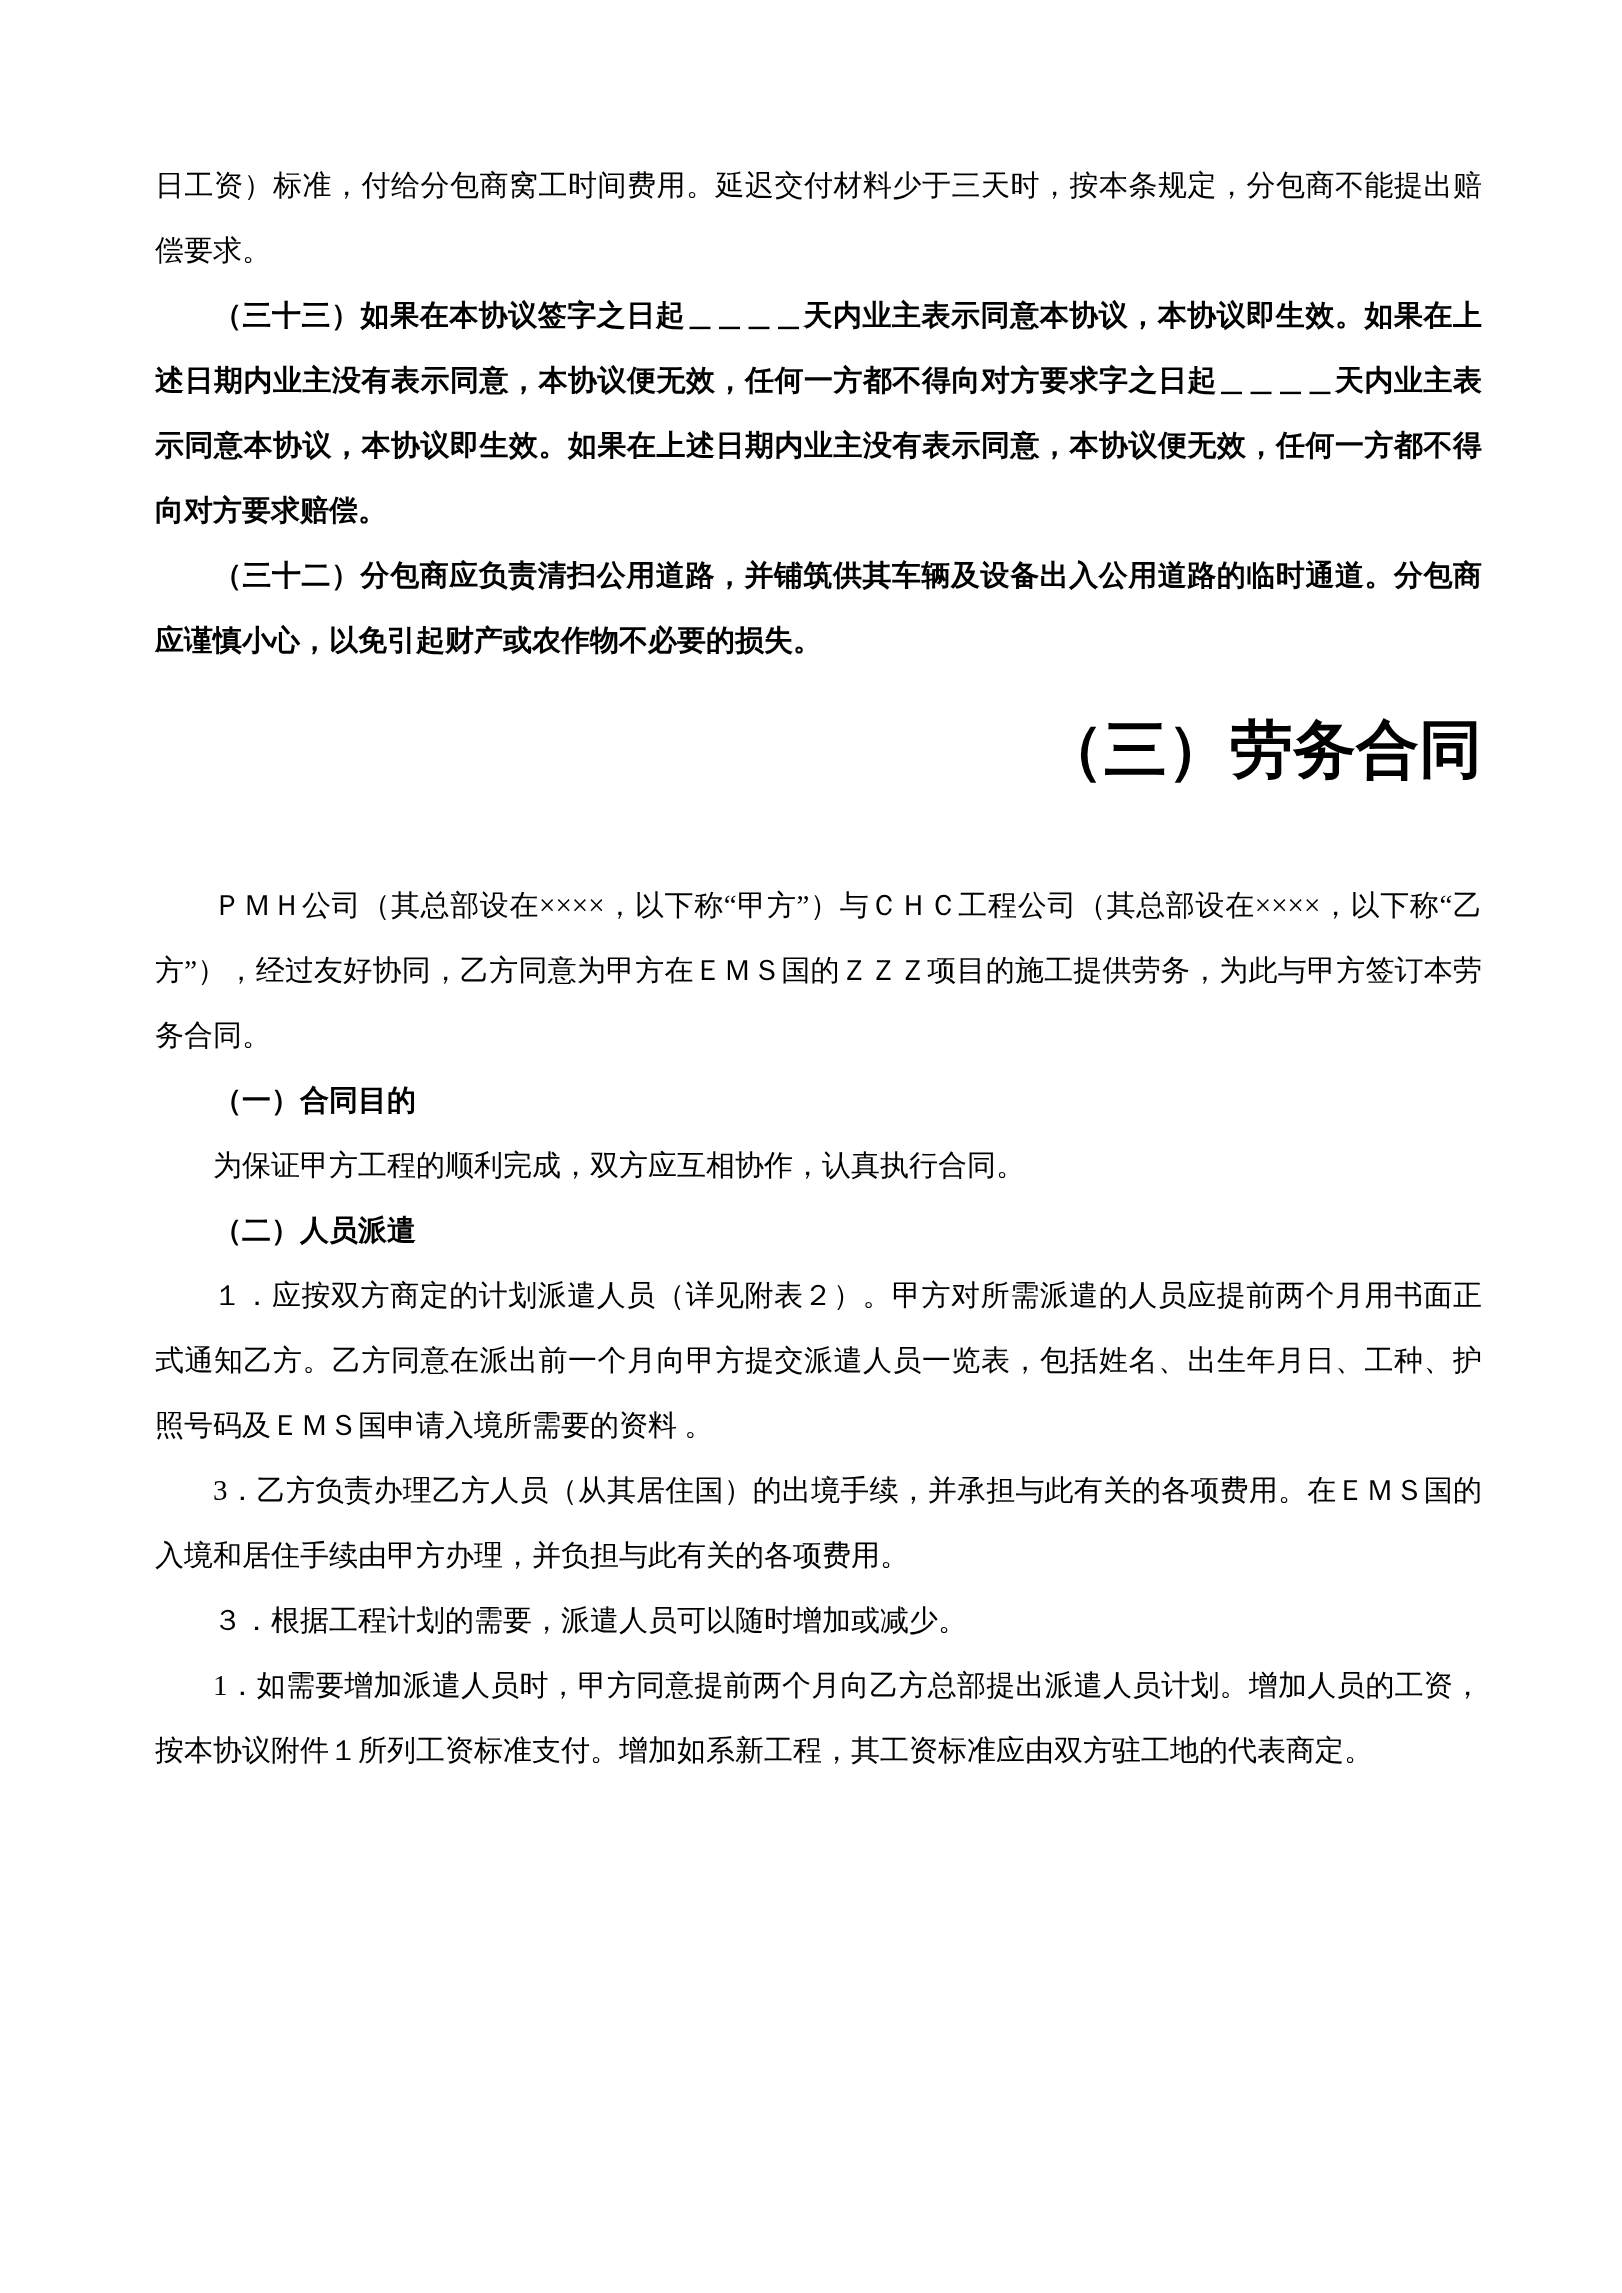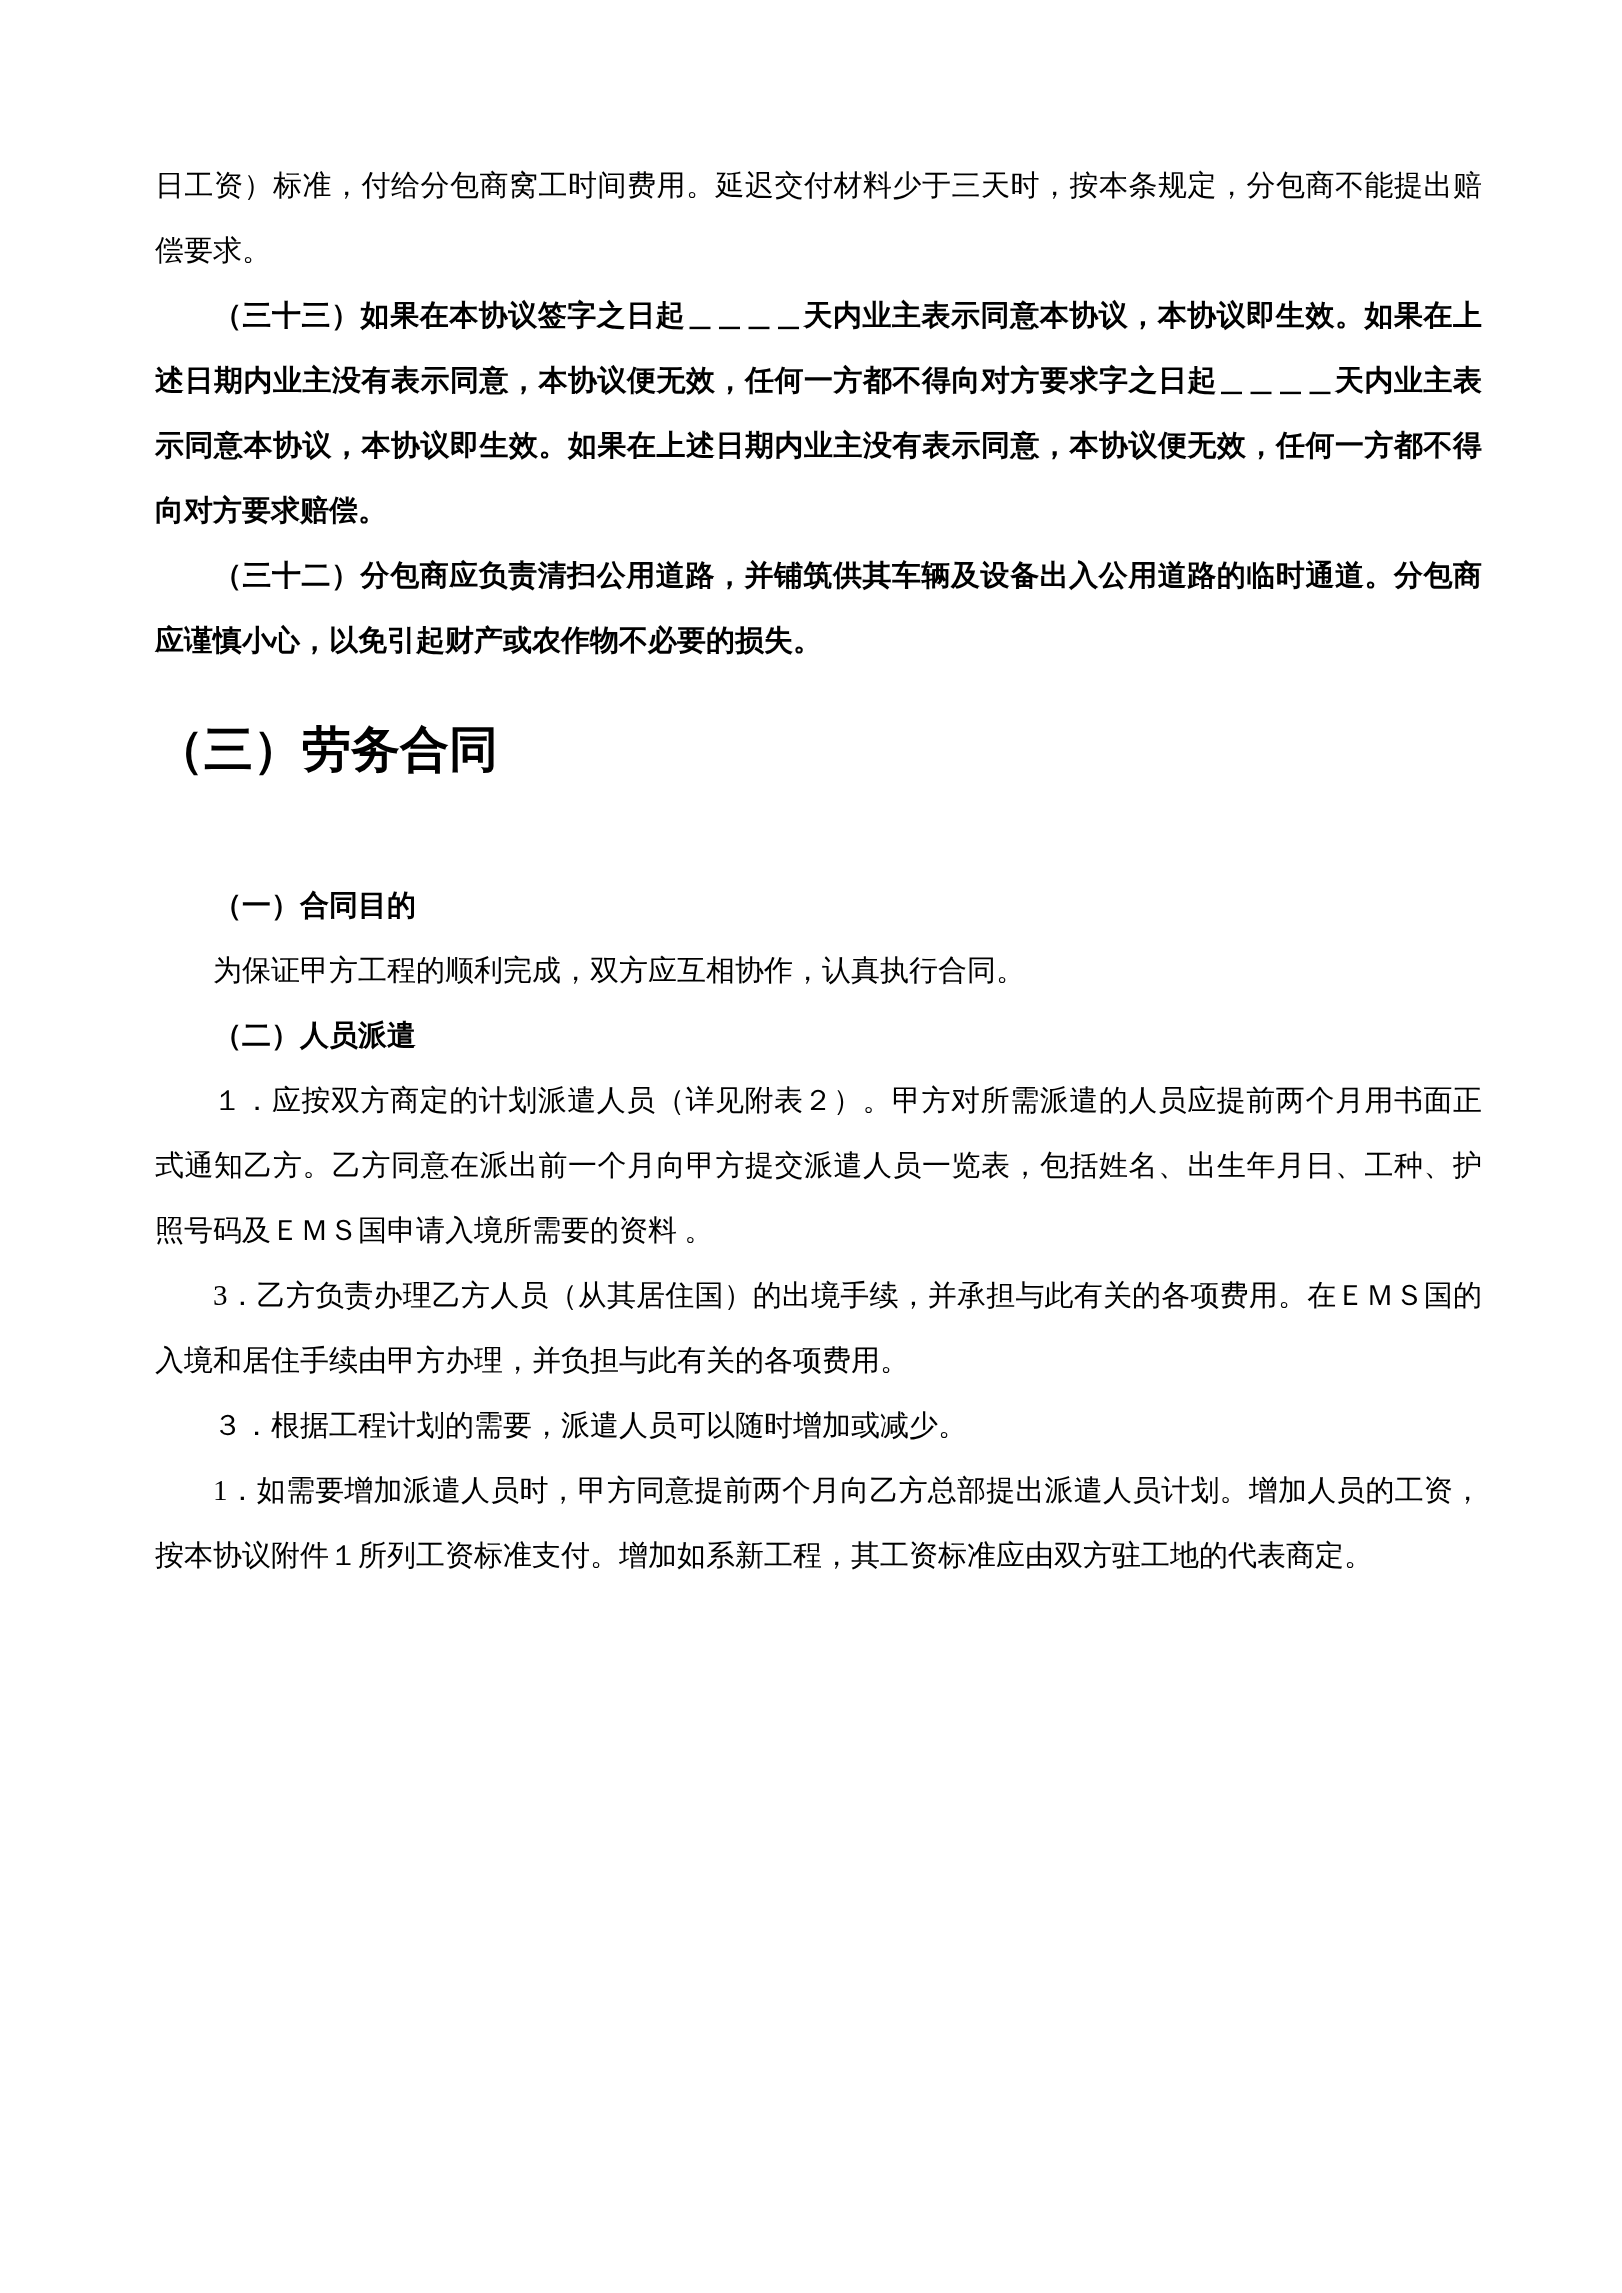--- a/index.html
+++ b/index.html
@@ -29,23 +29,23 @@
     margin: 0;
     text-indent: 2em;
   }
   .content p.noindent {
     text-indent: 0;
   }
   .bold {
     font-weight: bold;
   }
   .section-title {
-    font-size: 49px;
+    font-size: 63px;
     font-weight: bold;
-    text-align: left;
+    text-align: right;
     text-indent: 0 !important;
     line-height: 100px;
     margin-top: 27px !important;
     margin-bottom: 73px !important;
   }
   .sig-line {
     text-indent: 2em;
   }
   .sig-gap {
     display: inline-block;
@@ -61,20 +61,21 @@
     <p class="noindent">日工资）标准，付给分包商窝工时间费用。延迟交付材料少于三天时，按本条规定，分包商不能提出赔偿要求。</p>
 
     <p class="bold">（三十三）如果在本协议签字之日起＿＿＿＿天内业主表示同意本协议，本协议即生效。如果在上述日期内业主没有表示同意，本协议便无效，任何一方都不得向对方要求字之日起＿＿＿＿天内业主表示同意本协议，本协议即生效。如果在上述日期内业主没有表示同意，本协议便无效，任何一方都不得向对方要求赔偿。</p>
 
     <p class="bold">（三十二）分包商应负责清扫公用道路，并铺筑供其车辆及设备出入公用道路的临时通道。分包商应谨慎小心，以免引起财产或农作物不必要的损失。</p>
 
 
 
     <p class="section-title">（三）劳务合同</p>
 
+    <p>ＰＭＨ公司（其总部设在××××，以下称“甲方”）与ＣＨＣ工程公司（其总部设在××××，以下称“乙方”），经过友好协同，乙方同意为甲方在ＥＭＳ国的ＺＺＺ项目的施工提供劳务，为此与甲方签订本劳务合同。</p>
 
     <p class="bold">（一）合同目的</p>
 
 
     <p>为保证甲方工程的顺利完成，双方应互相协作，认真执行合同。</p>
 
     <p class="bold">（二）人员派遣</p>
 
     <p>１．应按双方商定的计划派遣人员（详见附表２）。甲方对所需派遣的人员应提前两个月用书面正式通知乙方。乙方同意在派出前一个月向甲方提交派遣人员一览表，包括姓名、出生年月日、工种、护照号码及ＥＭＳ国申请入境所需要的资料 。</p>
 

